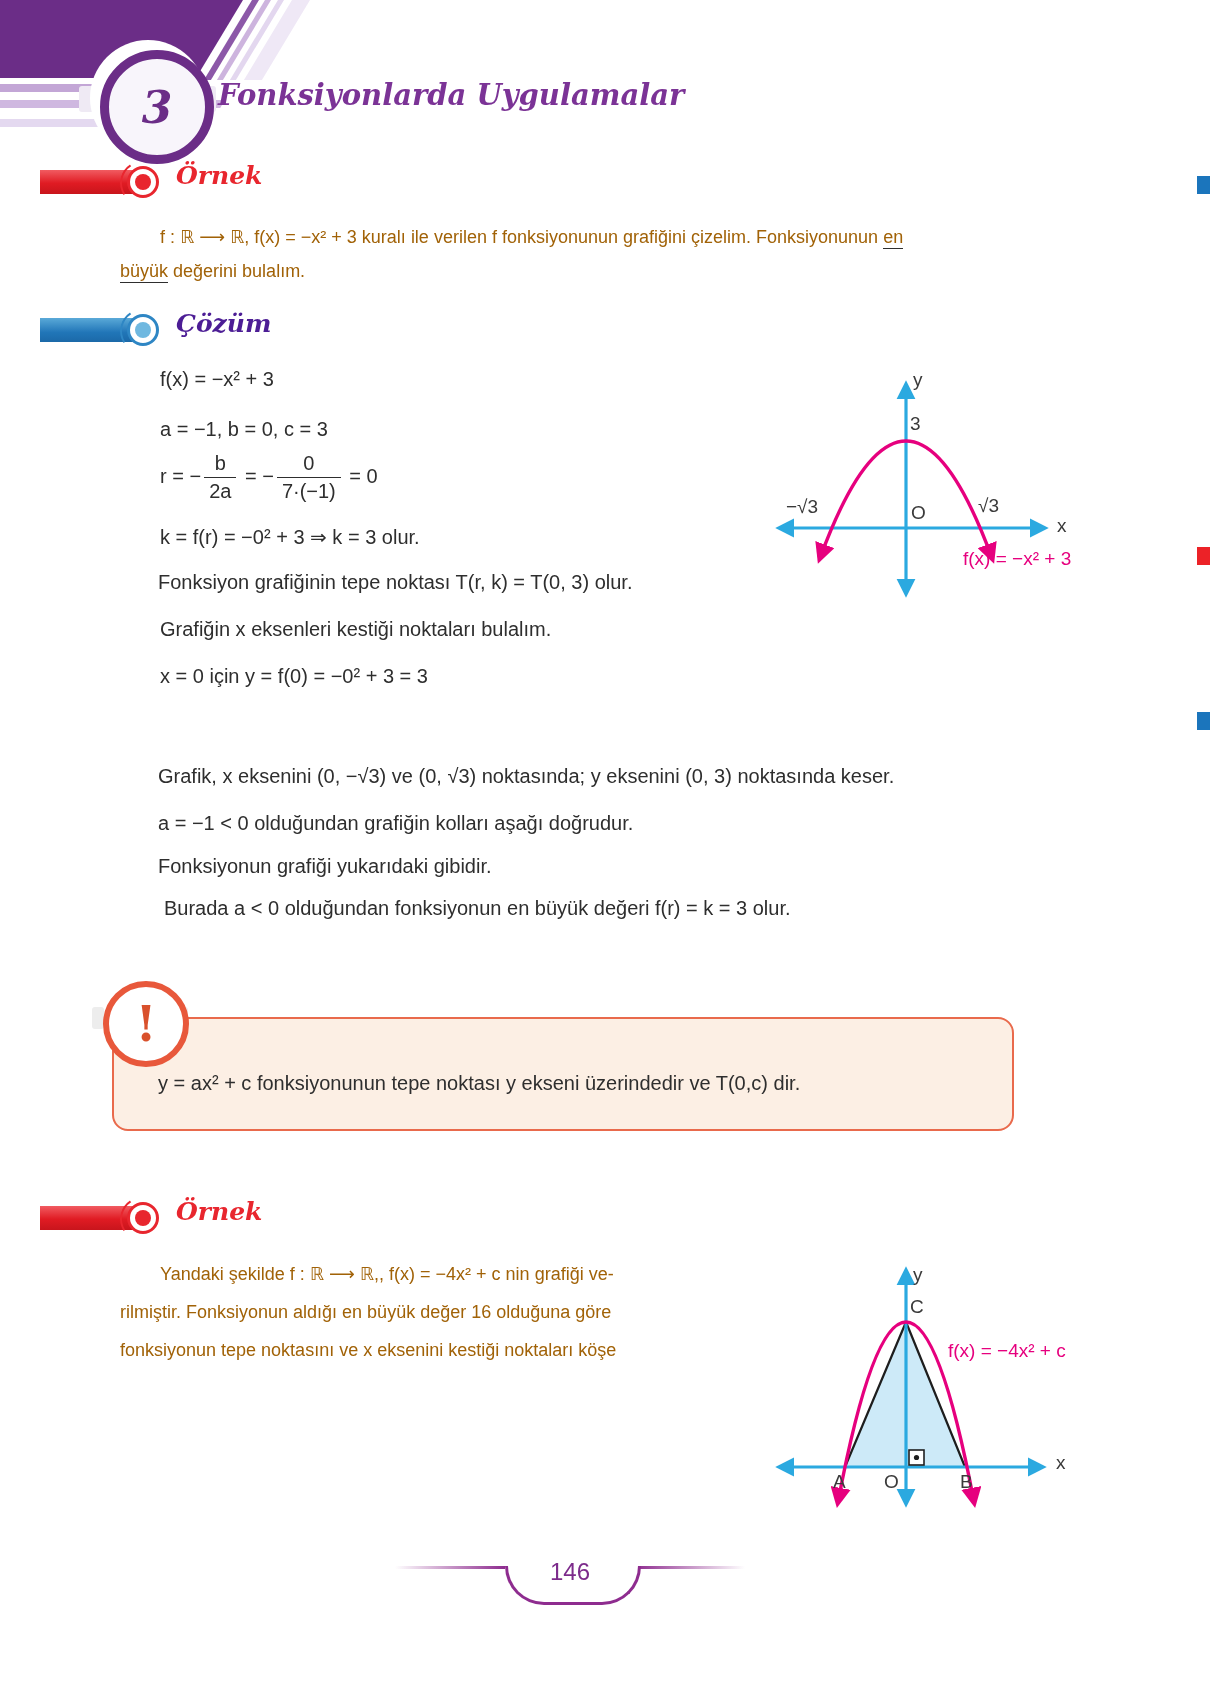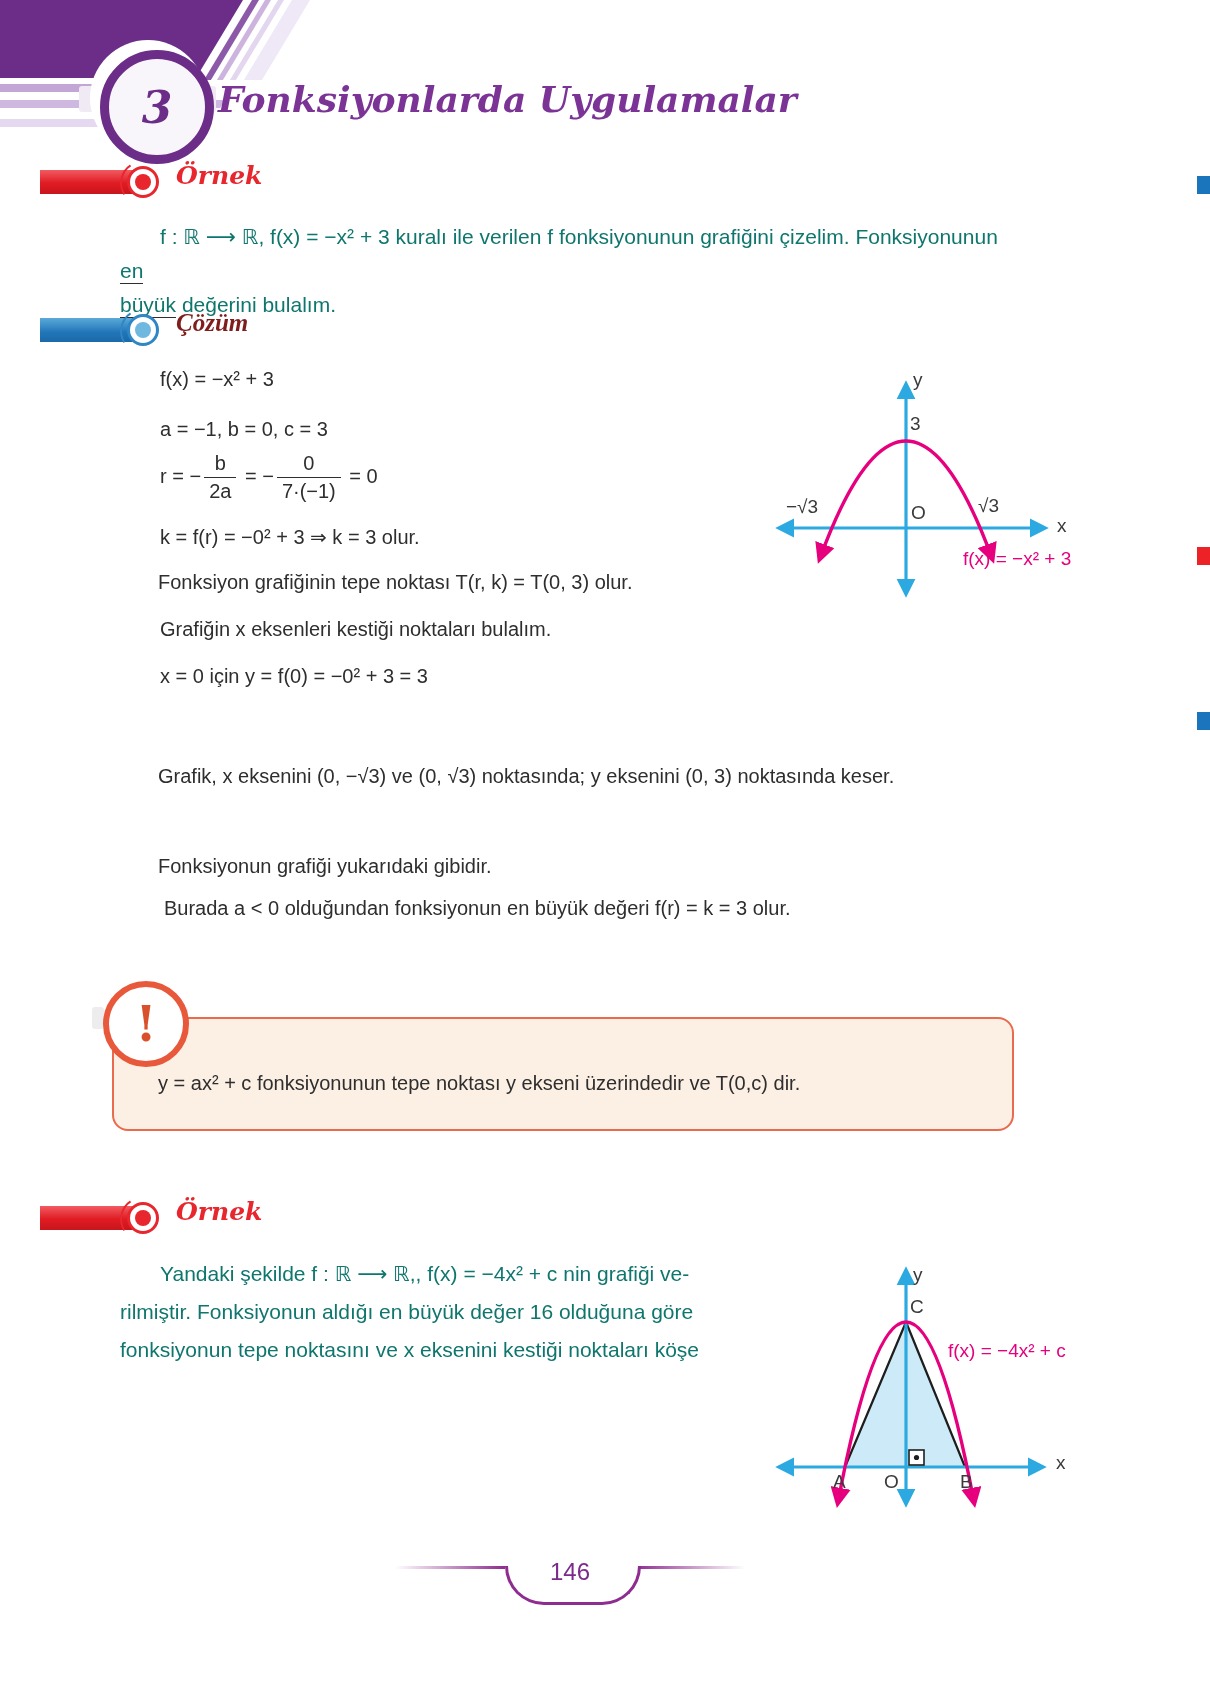--- a/index.html
+++ b/index.html
@@ -11,37 +11,37 @@
   .hdr-poly{left:0;top:0;width:243px;height:78px;background:#6B2D87;
             clip-path:polygon(0 0,100% 0,calc(100% - 47px) 100%,0 100%);}
   .dstripe{top:0;height:80px;transform:skewX(-31deg);transform-origin:0 0;}
   .hstripe{height:8px;transform:skewX(-31deg);transform-origin:0 0;}
   .ch-tab{width:15px;height:26px;border-radius:3px;background:#EFEAF4;}
   .ch-circle-outer{left:90px;top:40px;width:116px;height:116px;border-radius:50%;background:#ffffff;}
   .ch-circle{left:100px;top:50px;width:96px;height:96px;border-radius:50%;border:9px solid #6B2D87;
              background:#F8F5FB;display:flex;align-items:center;justify-content:center;
              font-family:"DejaVu Serif",serif;font-style:italic;font-weight:bold;font-size:44px;color:#6B2D87;}
   .hdr-title{left:218px;top:78px;font-family:"DejaVu Serif",serif;font-style:italic;font-weight:bold;
-             font-size:36px;color:#7B3396;}
+             font-size:29px;color:#7B3396;}
 
   
   .sec-bar{width:110px;height:24px;}
   .red-bar{background:linear-gradient(180deg,#F15B61 0%,#E01B23 55%,#C8151C 100%);}
   .blue-bar{background:linear-gradient(180deg,#5AA9D8 0%,#2176B8 60%,#1B69A8 100%);}
   .sec-icon{width:26px;height:26px;border-radius:50%;background:#fff;}
   .sec-icon::after{content:"";position:absolute;inset:5px;border-radius:50%;}
   .red-icon{border:3px solid #E8262E;}  .red-icon::after{background:#E8262E;}
   .blue-icon{border:3px solid #2E86C4;} .blue-icon::after{background:#6FB8E0;}
   .sec-arc{width:40px;height:40px;border-radius:50%;border:2.5px solid transparent;transform:rotate(12deg);}
   .red-arc{border-left-color:#E8262E;} .blue-arc{border-left-color:#2E86C4;}
   .sec-label{font-family:"DejaVu Serif",serif;font-style:italic;font-weight:bold;font-size:25px;}
-  .red-label{color:#E8262E;} .blue-label{color:#7f1d1d;font-family:Liberation Serif, serif;}
+  .red-label{color:#E8262E;} .blue-label{color:#4c1d95;}
 
   
-  .body-txt{font-size:21px;line-height:34px;color:#0f766e;}
+  .body-txt{font-size:18px;line-height:34px;color:#a16207;}
   .m{font-size:20px;white-space:nowrap;color:#2e2e2e;}
   .ul{border-bottom:1.6px solid #2e2e2e;padding-bottom:1px;}
   .frac{display:inline-block;vertical-align:middle;text-align:center;margin:0 3px;}
   .frac .num{display:block;border-bottom:1.6px solid #2e2e2e;padding:0 5px 2px 5px;}
   .frac .den{display:block;padding:2px 5px 0 5px;}
 
   
   .glabel{font-size:19px;color:#3a3a3a;}
   .gfunc{font-size:19px;color:#E6007E;}
 
@@ -104,20 +104,21 @@
   <div class="abs m" style="left:160px;top:368px">f(x) = −x² + 3</div>
   <div class="abs m" style="left:160px;top:418px">a = −1,  b = 0,  c = 3</div>
   <div class="abs m" style="left:160px;top:452px">
     <span>r = −</span><span class="frac"><span class="num">b</span><span class="den">2a</span></span><span> = −</span><span class="frac"><span class="num">0</span><span class="den">7·(−1)</span></span><span> = 0</span>
   </div>
   <div class="abs m" style="left:160px;top:525px">k = f(r) = −0² + 3  ⇒  k = 3 olur.</div>
   <div class="abs m" style="left:158px;top:571px">Fonksiyon grafiğinin tepe noktası T(r, k) = T(0, 3) olur.</div>
   <div class="abs m" style="left:160px;top:618px">Grafiğin x eksenleri kestiği noktaları bulalım.</div>
   <div class="abs m" style="left:160px;top:665px">x = 0 için y = f(0) = −0² + 3 = 3</div>
   <div class="abs m" style="left:158px;top:765px">Grafik, x eksenini (0, −√3) ve (0, √3) noktasında; y eksenini (0, 3) noktasında keser.</div>
+  <div class="abs m" style="left:158px;top:812px">a = −1 &lt; 0 olduğundan grafiğin kolları aşağı doğrudur.</div>
   <div class="abs m" style="left:158px;top:855px">Fonksiyonun grafiği yukarıdaki gibidir.</div>
   <div class="abs m" style="left:164px;top:897px">Burada a &lt; 0 olduğundan fonksiyonun en büyük değeri f(r) = k = 3 olur.</div>
 
   <svg class="abs" style="left:700px;top:340px" width="380" height="290" viewBox="700 340 380 290">
     <defs>
       <marker id="g1c" viewBox="0 0 10 10" refX="7" refY="5" markerWidth="6" markerHeight="6" orient="auto-start-reverse">
         <path d="M0 0L10 5L0 10z" fill="#2BA9E0"></path>
         </marker>
       <marker id="g1m" viewBox="0 0 10 10" refX="7" refY="5" markerWidth="6" markerHeight="6" orient="auto-start-reverse">
         <path d="M0 0L10 5L0 10z" fill="#E6007E"></path>

